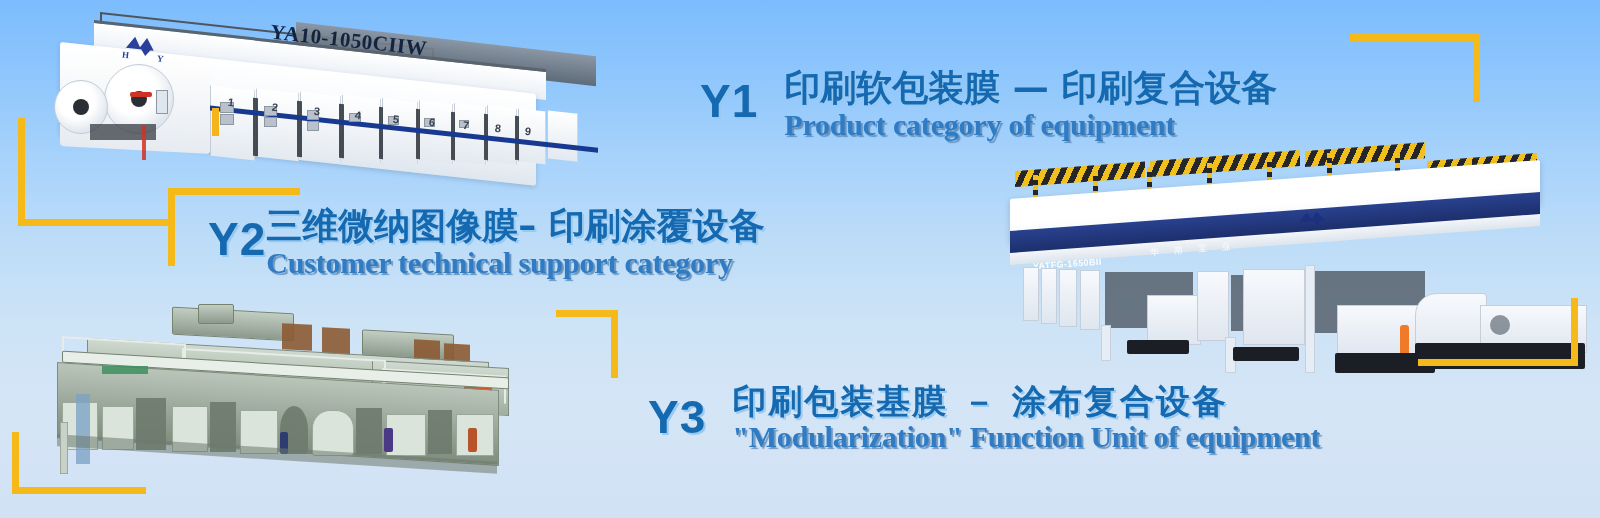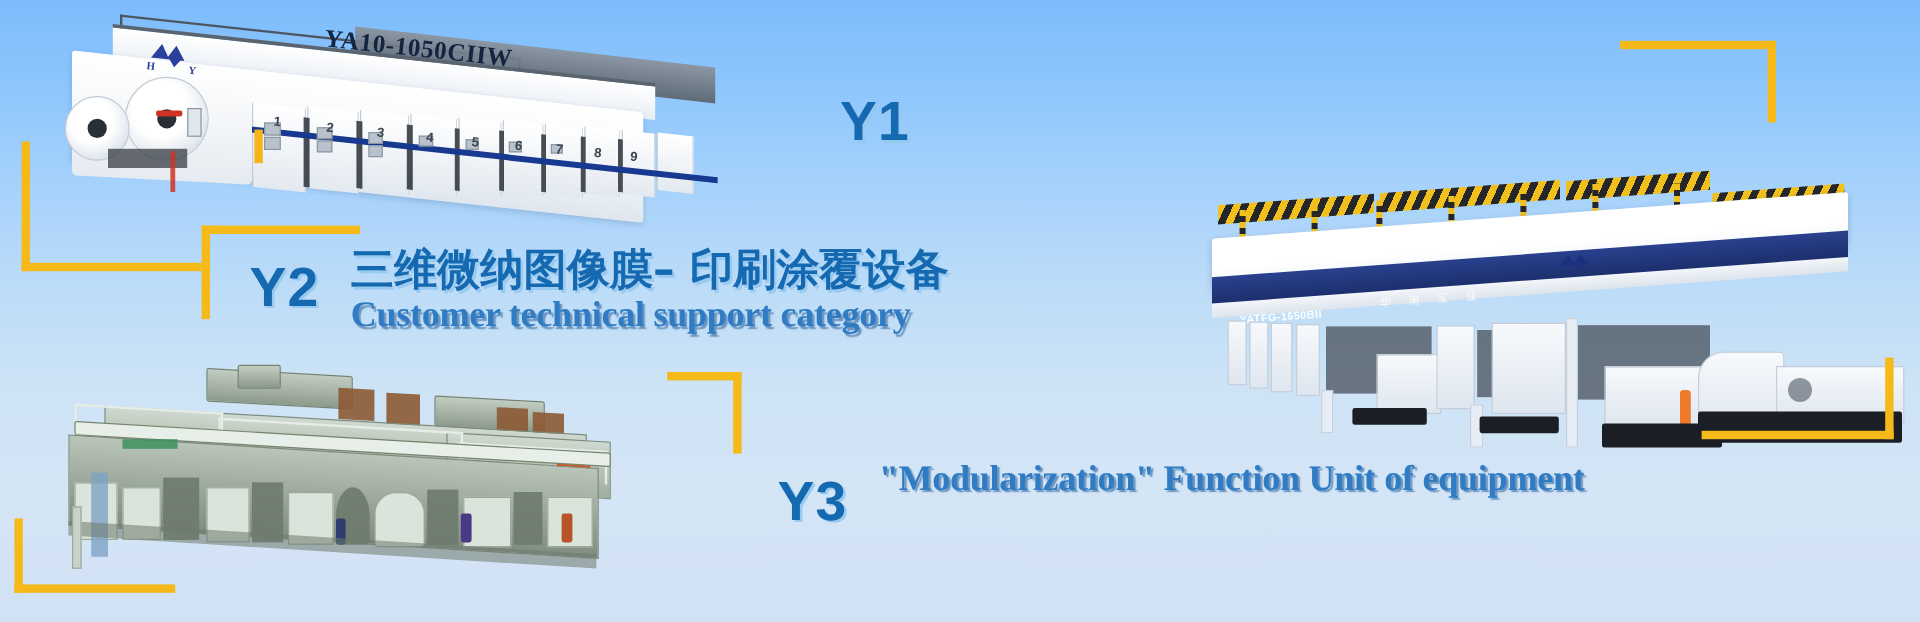--- a/index.html
+++ b/index.html
@@ -59,21 +59,21 @@
   }
 
   
   #row-y1{left:700px;top:68px;}
   #row-y1 .ycode{font-size:46px;margin-right:26px;margin-top:10px;}
   #row-y1 .cn{font-size:36px;}
   #row-y1 .en{font-size:30px;margin-top:1px;}
 
   
   #row-y2{left:208px;top:206px;}
-  #row-y2 .ycode{font-size:46px;margin-right:26px;margin-top:10px;}
+  #row-y2 .ycode{font-size:46px;margin-top:10px;}
   #row-y2 .cn{font-size:36px;}
   #row-y2 .en{font-size:30px;margin-top:1px;}
 
   
   #row-y3{left:648px;top:382px;}
   #row-y3 .ycode{font-size:46px;margin-right:26px;margin-top:12px;}
   #row-y3 .cn{font-size:34px;letter-spacing:2px;}
   #row-y3 .en{font-size:30px;margin-top:1px;}
 
   
@@ -430,30 +430,35 @@
     <i class="h" style="left:0;bottom:0;width:134px;"></i>
   </div>
 
   <div class="bracket" id="bracket-bottom-right" style="left:1418px;top:298px;width:160px;height:68px;">
     <i class="v" style="right:0;top:0;height:68px;"></i>
     <i class="h" style="left:0;bottom:0;width:160px;"></i>
   </div>
 
   <div class="row" id="row-y1">
     <div class="ycode">Y1</div>
+    <div class="txtwrap">
+      <div class="cn">印刷软包装膜 — 印刷复合设备</div>
+      <div class="en">Product category of equipment</div>
+    </div>
   </div>
 
   <div class="row" id="row-y2">
     <div class="ycode">Y2</div>
     <div class="txtwrap">
       <div class="cn">三维微纳图像膜– 印刷涂覆设备</div>
       <div class="en">Customer technical support category</div>
     </div>
   </div>
 
   <div class="row" id="row-y3">
     <div class="ycode">Y3</div>
     <div class="txtwrap">
+      <div class="cn">印刷包装基膜 －  涂布复合设备</div>
       <div class="en">"Modularization" Function Unit of equipment</div>
     </div>
   </div>
 
 </div>
 
 </body></html>

